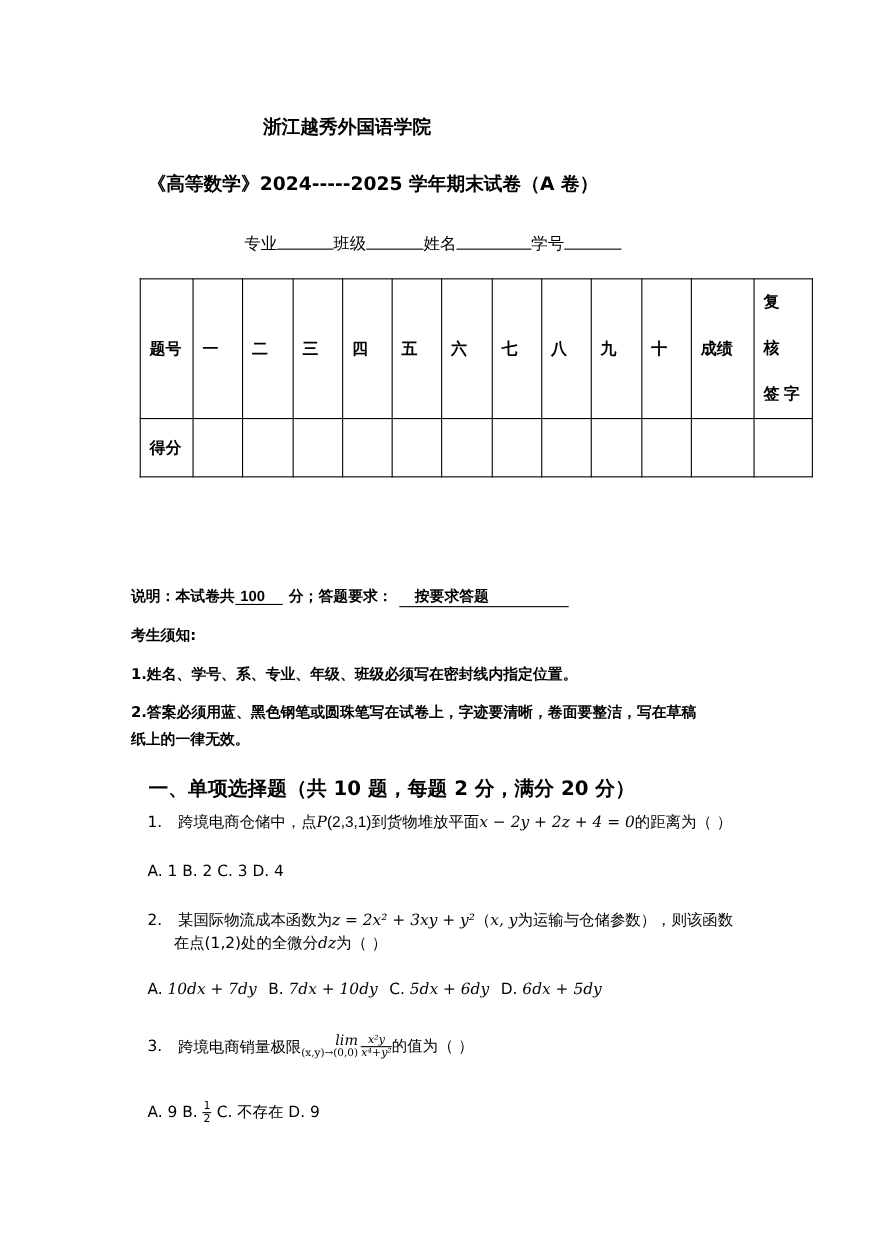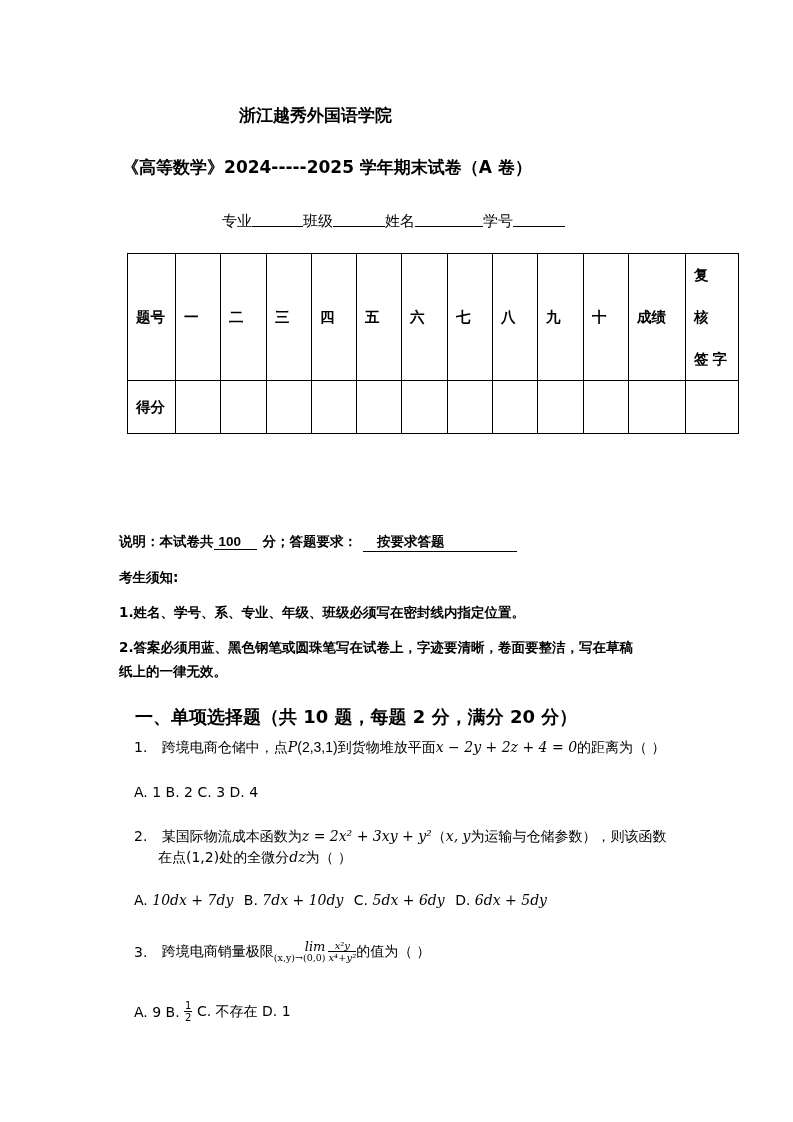--- a/index.html
+++ b/index.html
@@ -2,21 +2,21 @@
 <html><head>
   <meta charset="utf-8">
   <style>
     html, body { margin: 0; padding: 0; background: #ffffff; }
     body { width: 793px; height: 1122px; position: relative; overflow: hidden; color: #000; font-family: "DejaVu Sans", "Liberation Sans", sans-serif; }
     .abs { position: absolute; white-space: nowrap; }
     .serif { font-family: Liberation Sans, sans-serif; }
     .math { font-family: "DejaVu Serif", "Liberation Serif", serif; font-style: italic; }
 
     #school { top: 104px; left: 0; width: 631px; text-align: center; font-size: 17px; font-weight: bold; }
-    #exam-title { top: 156px; left: 4px; width: 646px; text-align: center; font-size: 17px; font-weight: bold; }
+    #exam-title { top: 156px; left: 16px; width: 646px; text-align: center; font-size: 17px; font-weight: bold; }
 
     #info-line { top: 211px; left: 222px; font-size: 15px; }
     #info-line .blank { display: inline-block; border-bottom: 1px solid #000; height: 15px; vertical-align: -1px; }
 
     table.score { position: absolute; left: 127px; top: 253px; border-collapse: collapse; table-layout: fixed; font-size: 14.5px; font-weight: bold; }
     table.score td { border: 1.3px solid #000; padding: 0 0 0 8px; vertical-align: middle; text-align: left; }
     table.score tr.r1 td { height: 92px; }
     table.score tr.r2 td { height: 52px; }
     table.score tr.r3 td { height: 93px; }
     .stack { display: block; line-height: 42px; letter-spacing: 4px; }
@@ -131,14 +131,14 @@
   <span class="math">6dx + 5dy</span>
 </div>
 
 <div class="abs q" style="top:940px; left:134px;">
   <span style="vertical-align:middle">3.</span>
   <span style="margin-left:10px; vertical-align:middle">跨境电商销量极限</span><span class="lim"><span class="top">lim</span><span class="bot">(x,y)→(0,0)</span></span><span class="frac math" style="margin-left:3px"><span class="num">x²y</span><span class="den">x⁴+y²</span></span><span style="vertical-align:middle">的值为（ ）</span>
 </div>
 <div class="abs opt" style="top:1000px; left:134px;">
   <span style="vertical-align:middle">A. 9 B.</span>
   <span class="frac" style="font-size:10px"><span class="num">1</span><span class="den">2</span></span>
-  <span style="vertical-align:middle">C. 不存在 D. 1</span>
+  <span style="vertical-align:middle">C. 不存在 D. 9</span>
 </div>
 
 </body></html>

